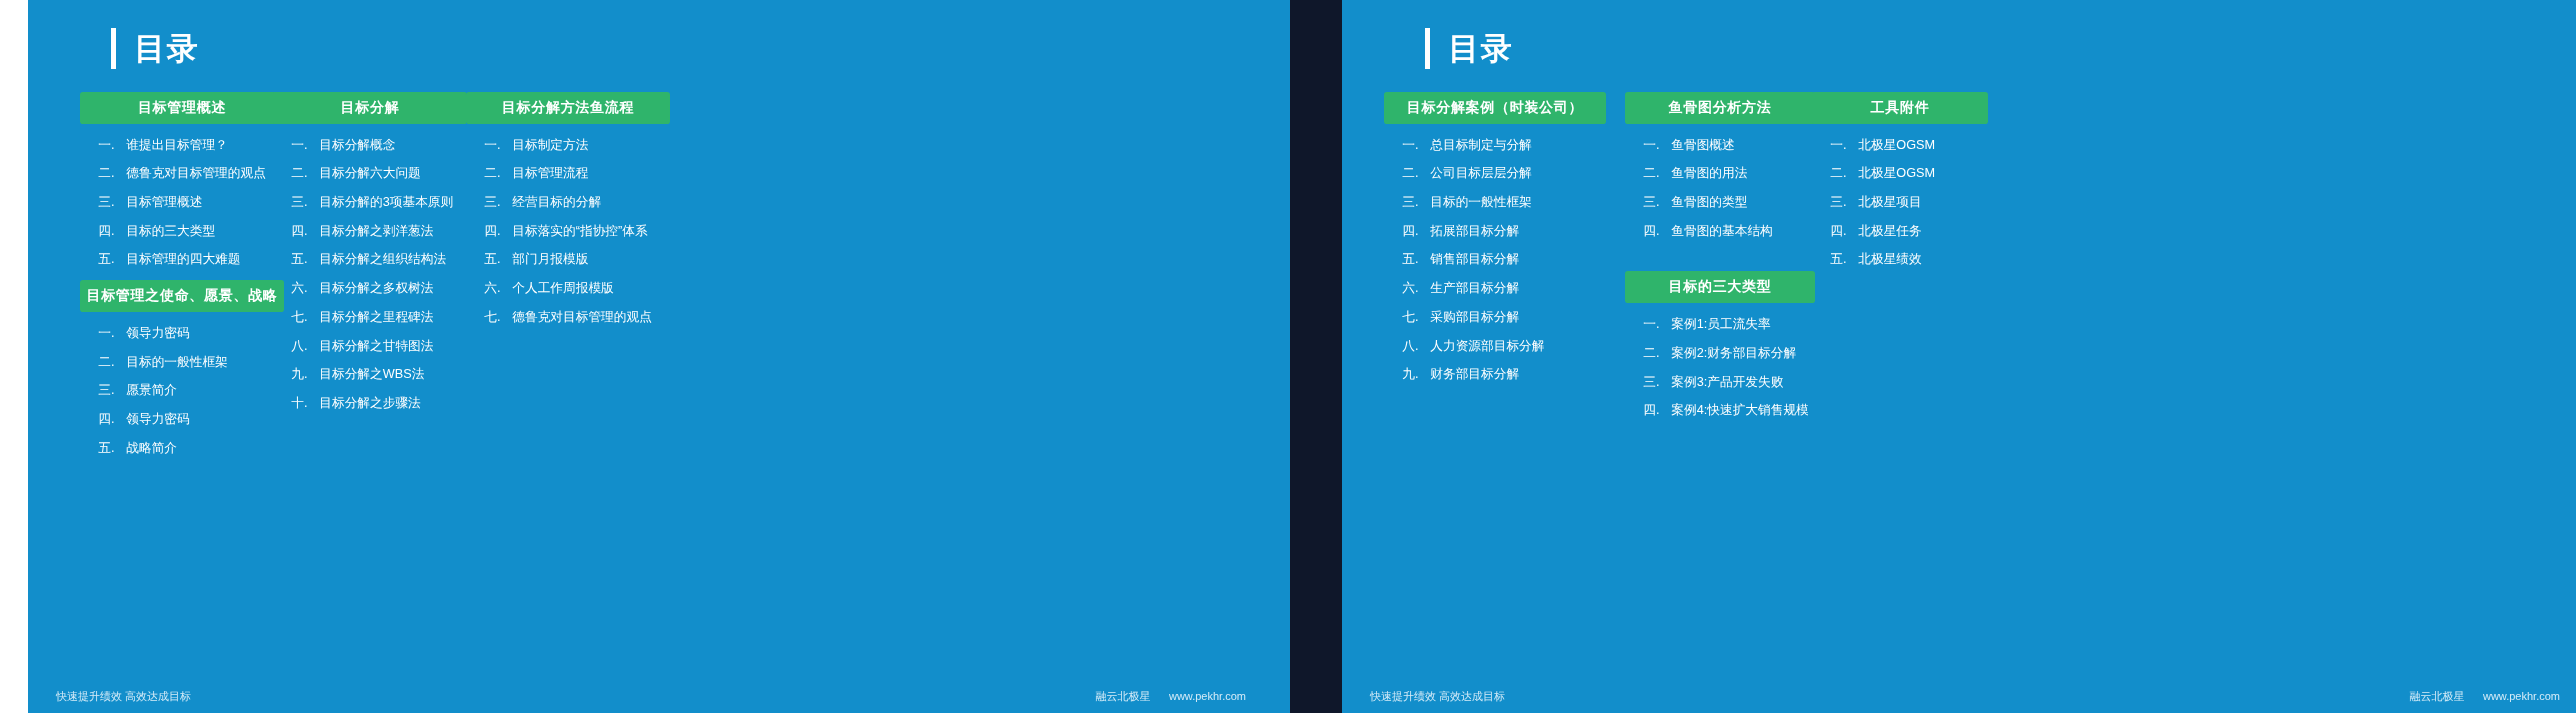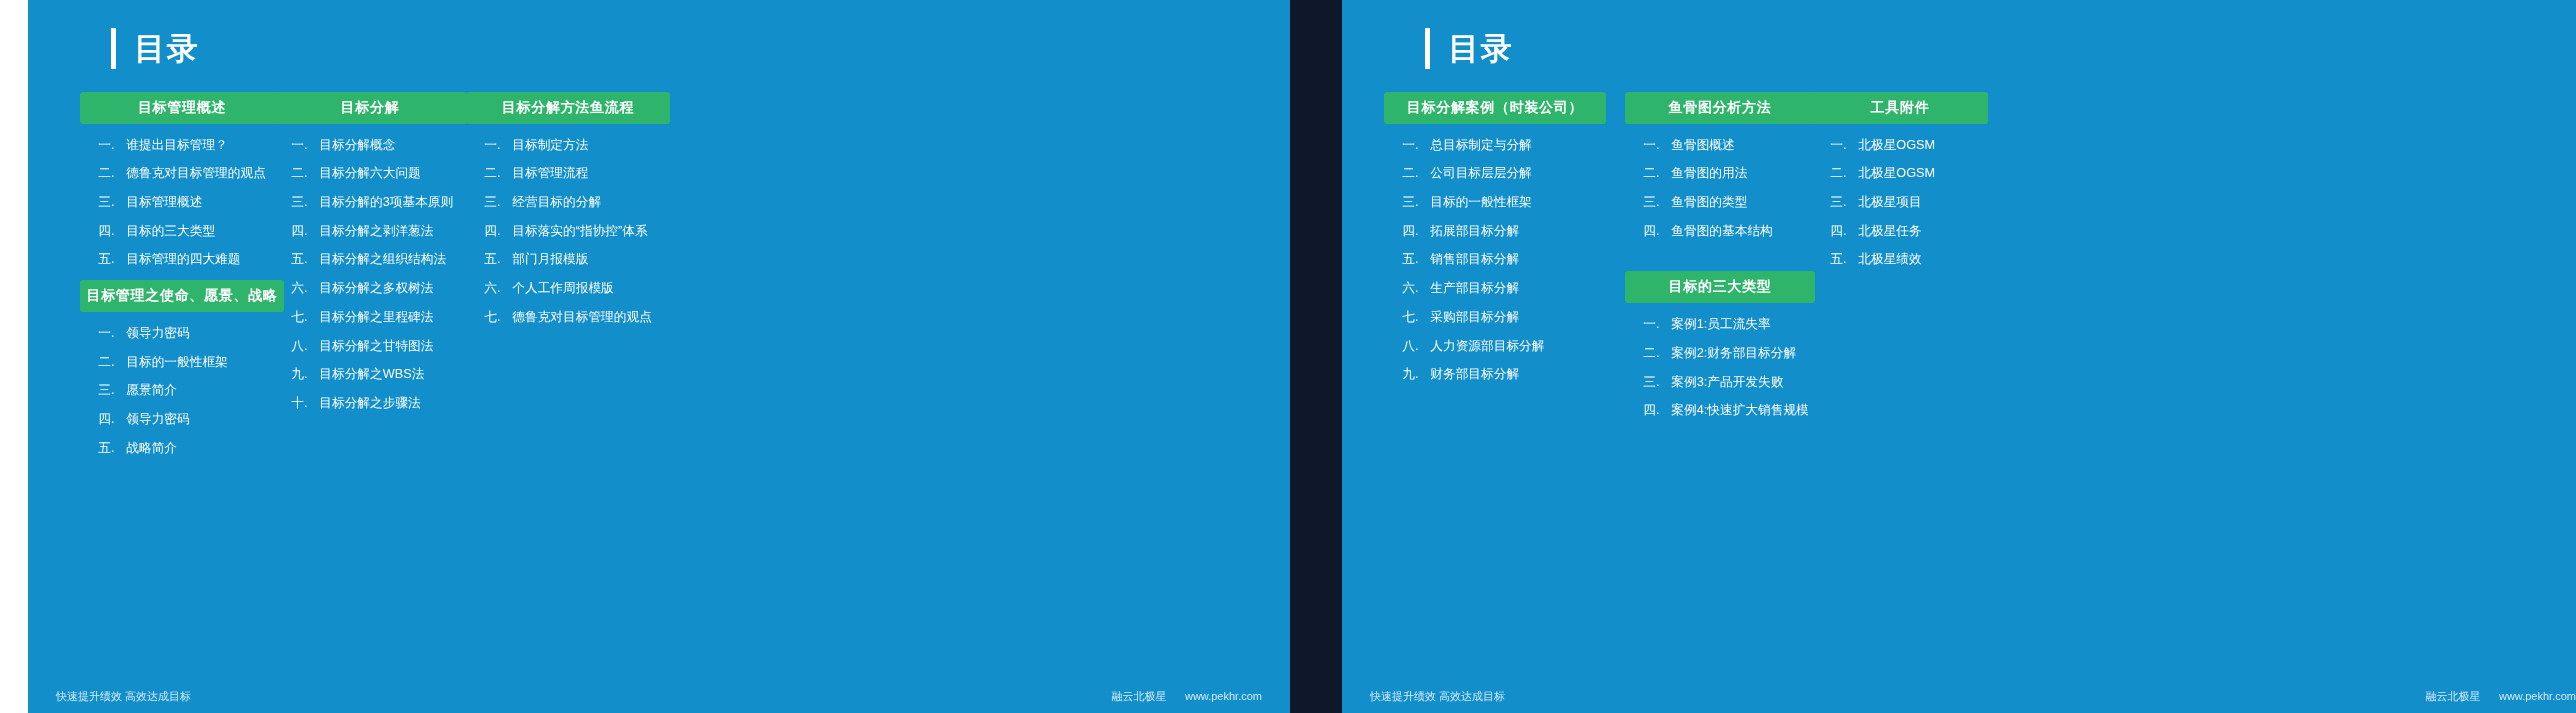--- a/index.html
+++ b/index.html
@@ -111,21 +111,21 @@
     width: 1262px;
     height: 34px;
   }
   .footer-left, .footer-right {
     position: absolute;
     top: 10px;
     color: #d6ecf8;
     font-size: 11px;
   }
   .footer-left  { left: 28px; }
-  .footer-right { right: 28px; text-align: right; }
+  .footer-right { right: 44px; text-align: right; }
   .footer-url { margin-left: 15.5px; }
   .gap { height: 20px; }
 </style>
 </head>
 <body>
 
 <div class="canvas">
 
   <div class="slide left">
     <div class="title-row">

